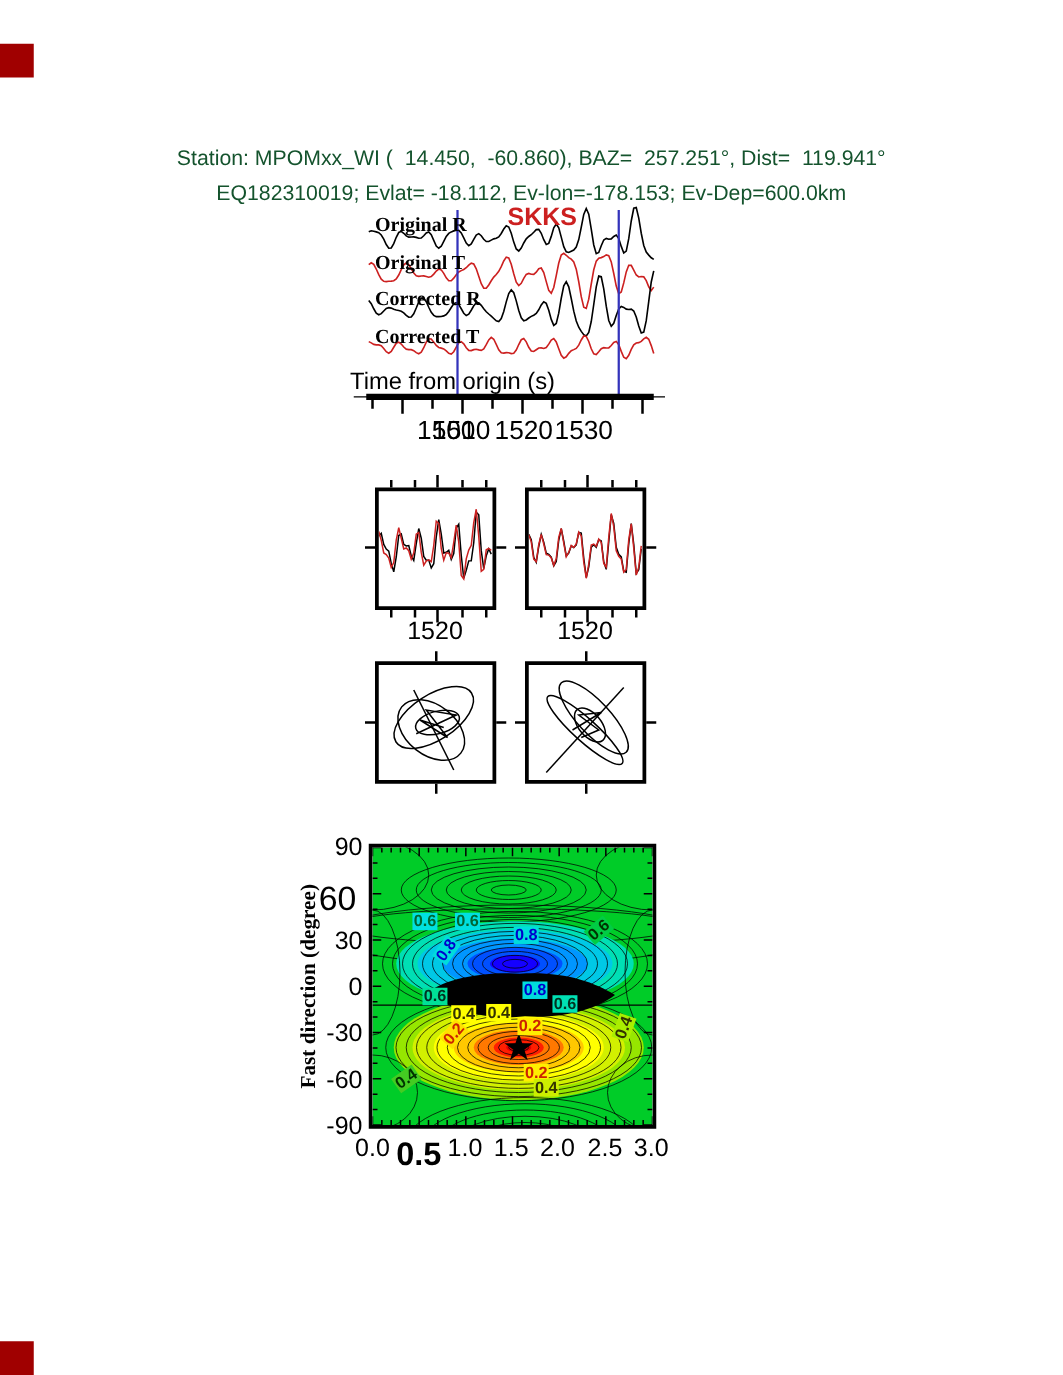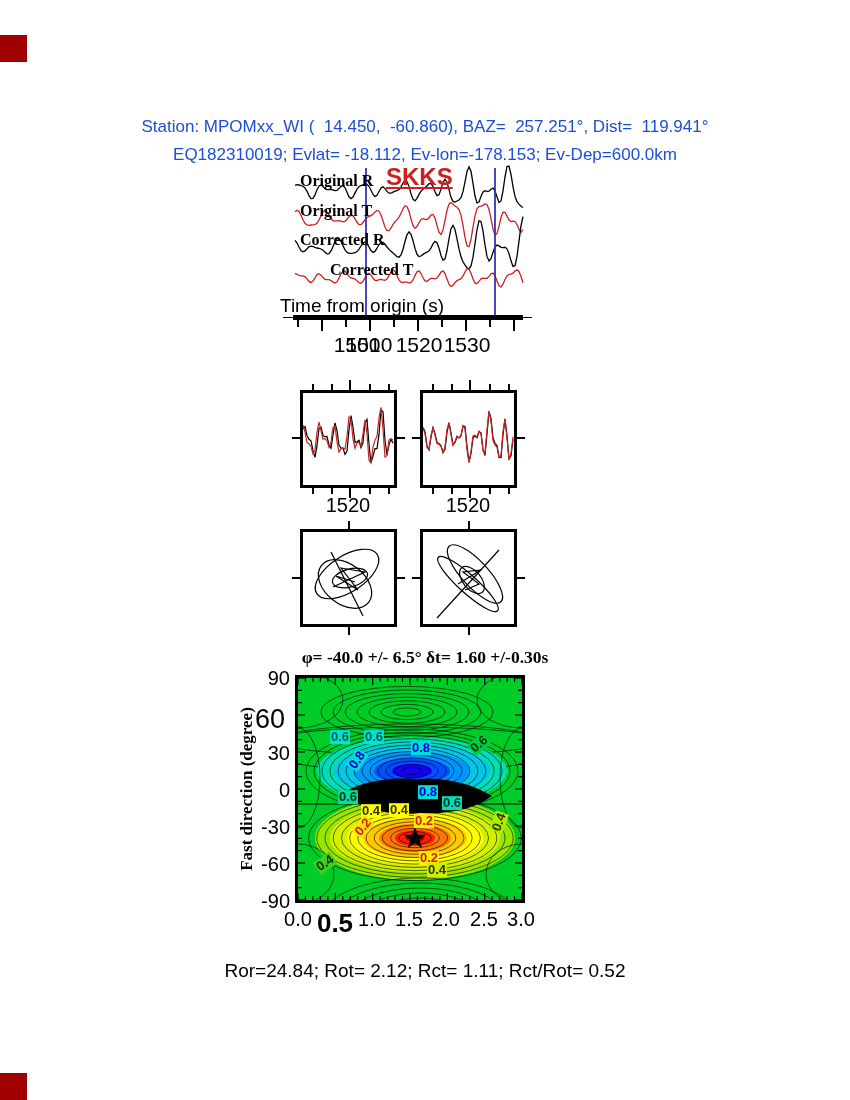--- a/index.html
+++ b/index.html
@@ -1,21 +1,21 @@
 <!DOCTYPE html>
 <html><head>
 <meta charset="utf-8">
 <style>
   html,body{margin:0;padding:0;background:#fff;}
   .page{position:relative;width:850px;height:1100px;background:#fff;overflow:hidden;
         font-family:"Liberation Sans",sans-serif;color:#000;}
   .abs{position:absolute;}
-  .hdr{left:0;top:0;width:850px;text-align:center;font-size:17px;white-space:pre;color:#1d4ed8;}
+  .hdr{left:0;top:0;width:850px;text-align:center;font-size:17px;white-space:pre;color:#14532d;}
   .trace-label{left:300px;font-family:"Liberation Serif",serif;font-weight:bold;font-size:16px;}
-  .phase-label{left:386px;top:163px;font-size:24px;font-weight:bold;text-decoration:underline;}
+  .phase-label{left:406px;top:163px;font-size:20px;font-weight:bold;}
   .axis-title{font-size:19px;}
   .box{border:3px solid #000;background:#fff;}
   .contour-frame{left:295px;top:675px;width:224px;height:222px;border:3px solid #000;}
   .c-ann{position:absolute;font-size:13px;font-weight:bold;line-height:1.05;padding:0 1px;
          font-family:"Liberation Sans",sans-serif;}
   .serifb{font-family:"Liberation Serif",serif;font-weight:bold;}
   .corner-mark{left:0;width:27px;height:27px;}
   .tickdiv{background:#000;}
 </style>
 </head>
@@ -33,21 +33,21 @@
       <path d="M5.0,25.4 L7.0,24.6 L9.0,25.0 L11.0,25.5 L13.0,26.2 L15.0,28.0 L17.0,31.3 L19.0,35.6 L21.0,38.6 L23.0,38.4 L25.0,34.9 L27.0,29.8 L29.0,26.0 L31.0,25.1 L33.0,26.6 L35.0,28.7 L37.0,29.7 L39.0,29.6 L41.0,29.5 L43.0,29.9 L45.0,30.6 L47.0,30.4 L49.0,28.6 L51.0,26.4 L53.0,25.6 L55.0,27.8 L57.0,32.3 L59.0,36.8 L61.0,38.6 L63.0,37.0 L65.0,33.1 L67.0,29.2 L69.0,26.7 L71.0,25.5 L73.0,24.8 L75.0,24.1 L77.0,24.3 L79.0,26.3 L81.0,30.3 L83.0,34.5 L85.0,36.6 L87.0,35.2 L89.0,31.5 L91.0,28.0 L93.0,26.9 L95.0,28.6 L97.0,31.4 L99.0,33.2 L101.0,33.2 L103.0,32.1 L105.0,31.1 L107.0,30.6 L109.0,29.5 L111.0,26.8 L113.0,23.2 L115.0,20.6 L117.0,21.6 L119.0,26.6 L121.0,33.7 L123.0,39.2 L125.0,40.8 L127.0,38.4 L129.0,34.4 L131.0,31.1 L133.0,29.2 L135.0,27.8 L137.0,25.8 L139.0,23.7 L141.0,23.5 L143.0,26.6 L145.0,31.8 L147.0,35.6 L149.0,34.7 L151.0,29.1 L153.0,22.3 L155.0,19.2 L157.0,22.3 L159.0,29.7 L161.0,37.3 L163.0,41.4 L165.0,42.0 L167.0,41.0 L169.0,40.0 L171.0,37.6 L173.0,31.7 L175.0,21.8 L177.0,11.5 L179.0,6.8 L181.0,11.3 L183.0,23.3 L185.0,36.0 L187.0,42.9 L189.0,42.0 L191.0,36.6 L193.0,32.0 L195.0,30.7 L197.0,31.4 L199.0,31.1 L201.0,29.2 L203.0,28.0 L205.0,30.8 L207.0,37.1 L209.0,42.4 L211.0,40.9 L213.0,30.9 L215.0,16.8 L217.0,6.6 L219.0,6.0 L221.0,14.5 L223.0,26.6 L225.0,36.4 L227.0,41.6 L229.0,44.1 L231.0,46.2 L233.0,47.5 " fill="none" stroke="#000000" stroke-width="1.3"></path>
       <path d="M5.0,51.7 L7.0,50.2 L9.0,51.5 L11.0,55.2 L13.0,59.7 L15.0,63.3 L17.0,65.0 L19.0,65.3 L21.0,65.0 L23.0,64.9 L25.0,64.6 L27.0,63.2 L29.0,60.0 L31.0,55.7 L33.0,51.9 L35.0,50.4 L37.0,51.7 L39.0,55.0 L41.0,58.5 L43.0,60.6 L45.0,61.1 L47.0,60.8 L49.0,60.7 L51.0,61.2 L53.0,61.8 L55.0,61.3 L57.0,59.3 L59.0,56.8 L61.0,55.2 L63.0,55.9 L65.0,58.7 L67.0,62.3 L69.0,64.6 L71.0,64.6 L73.0,62.5 L75.0,59.8 L77.0,57.6 L79.0,56.5 L81.0,55.6 L83.0,54.2 L85.0,52.1 L87.0,50.5 L89.0,51.2 L91.0,55.0 L93.0,61.0 L95.0,67.0 L97.0,70.5 L99.0,70.6 L101.0,68.0 L103.0,64.6 L105.0,61.7 L107.0,59.6 L109.0,57.1 L111.0,53.3 L113.0,48.8 L115.0,45.7 L117.0,46.4 L119.0,51.4 L121.0,59.0 L123.0,65.7 L125.0,68.4 L127.0,66.6 L129.0,62.7 L131.0,59.5 L133.0,58.7 L135.0,59.4 L137.0,59.5 L139.0,57.7 L141.0,55.0 L143.0,54.4 L145.0,58.1 L147.0,65.3 L149.0,72.3 L151.0,74.6 L153.0,70.0 L155.0,60.5 L157.0,50.4 L159.0,44.0 L161.0,42.6 L163.0,44.2 L165.0,46.1 L167.0,47.3 L169.0,49.5 L171.0,55.3 L173.0,65.4 L175.0,77.3 L177.0,85.8 L179.0,86.7 L181.0,79.3 L183.0,67.2 L185.0,55.8 L187.0,48.9 L189.0,46.5 L191.0,46.1 L193.0,45.3 L195.0,43.9 L197.0,44.5 L199.0,49.5 L201.0,58.8 L203.0,68.9 L205.0,74.9 L207.0,73.6 L209.0,66.3 L211.0,57.5 L213.0,52.2 L215.0,52.3 L217.0,56.1 L219.0,60.0 L221.0,61.6 L223.0,61.2 L225.0,61.5 L227.0,64.5 L229.0,69.4 L231.0,72.4 L233.0,69.7 " fill="none" stroke="#cc2020" stroke-width="1.3"></path>
       <path d="M5.0,80.4 L7.0,83.0 L9.0,87.0 L11.0,90.5 L13.0,91.8 L15.0,90.9 L17.0,88.8 L19.0,86.8 L21.0,86.1 L23.0,86.5 L25.0,87.4 L27.0,88.0 L29.0,88.4 L31.0,89.0 L33.0,90.3 L35.0,92.3 L37.0,93.8 L39.0,93.6 L41.0,91.0 L43.0,86.4 L45.0,81.5 L47.0,78.5 L49.0,78.5 L51.0,81.4 L53.0,85.8 L55.0,89.8 L57.0,92.3 L59.0,93.3 L61.0,93.3 L63.0,93.2 L65.0,92.7 L67.0,91.6 L69.0,89.2 L71.0,86.0 L73.0,83.1 L75.0,82.1 L77.0,83.6 L79.0,87.0 L81.0,90.6 L83.0,92.4 L85.0,91.4 L87.0,88.2 L89.0,84.6 L91.0,82.3 L93.0,82.3 L95.0,84.3 L97.0,87.0 L99.0,89.4 L101.0,91.2 L103.0,92.9 L105.0,94.8 L107.0,96.7 L109.0,97.2 L111.0,94.9 L113.0,89.2 L115.0,81.5 L117.0,74.8 L119.0,71.9 L121.0,74.2 L123.0,80.7 L125.0,88.4 L127.0,94.3 L129.0,96.6 L131.0,96.0 L133.0,94.4 L135.0,93.1 L137.0,92.2 L139.0,90.8 L141.0,87.8 L143.0,83.9 L145.0,81.4 L147.0,82.7 L149.0,88.2 L151.0,95.5 L153.0,100.3 L155.0,98.8 L157.0,90.5 L159.0,78.6 L161.0,68.7 L163.0,65.3 L165.0,69.5 L167.0,78.8 L169.0,88.9 L171.0,96.8 L173.0,101.8 L175.0,105.1 L177.0,107.7 L179.0,108.8 L181.0,105.9 L183.0,97.2 L185.0,83.6 L187.0,69.5 L189.0,60.8 L191.0,61.4 L193.0,71.1 L195.0,84.9 L197.0,96.4 L199.0,101.0 L201.0,98.6 L203.0,92.4 L205.0,87.1 L207.0,85.1 L209.0,85.9 L211.0,87.3 L213.0,87.6 L215.0,87.3 L217.0,88.8 L219.0,93.6 L221.0,100.8 L223.0,106.4 L225.0,105.7 L227.0,96.5 L229.0,81.1 L231.0,65.6 L233.0,56.7 " fill="none" stroke="#000000" stroke-width="1.3"></path>
       <path d="M5.0,113.3 L7.0,114.3 L9.0,115.5 L11.0,115.9 L13.0,115.9 L15.0,116.6 L17.0,118.8 L19.0,121.4 L21.0,122.6 L23.0,121.1 L25.0,117.8 L27.0,114.6 L29.0,113.7 L31.0,115.2 L33.0,117.6 L35.0,119.3 L37.0,119.7 L39.0,119.7 L41.0,120.5 L43.0,122.1 L45.0,123.0 L47.0,121.8 L49.0,118.2 L51.0,113.8 L53.0,111.1 L55.0,111.2 L57.0,113.7 L59.0,116.4 L61.0,118.0 L63.0,118.5 L65.0,119.1 L67.0,120.7 L69.0,122.6 L71.0,123.2 L73.0,121.4 L75.0,117.7 L77.0,114.3 L79.0,113.3 L81.0,115.1 L83.0,118.2 L85.0,120.3 L87.0,120.5 L89.0,119.7 L91.0,119.4 L93.0,119.9 L95.0,120.3 L97.0,119.1 L99.0,115.7 L101.0,111.9 L103.0,109.9 L105.0,111.4 L107.0,115.5 L109.0,119.8 L111.0,122.2 L113.0,122.5 L115.0,122.1 L117.0,122.2 L119.0,122.9 L121.0,122.6 L123.0,120.0 L125.0,115.6 L127.0,111.8 L129.0,110.9 L131.0,113.5 L133.0,117.8 L135.0,120.8 L137.0,121.2 L139.0,119.8 L141.0,118.4 L143.0,118.3 L145.0,118.8 L147.0,118.0 L149.0,115.3 L151.0,112.1 L153.0,110.9 L155.0,113.6 L157.0,119.0 L159.0,124.2 L161.0,126.5 L163.0,125.4 L165.0,122.7 L167.0,120.6 L169.0,119.7 L171.0,118.7 L173.0,116.1 L175.0,112.0 L177.0,108.8 L179.0,109.1 L181.0,113.2 L183.0,119.0 L185.0,123.1 L187.0,123.6 L189.0,121.4 L191.0,118.9 L193.0,118.1 L195.0,118.4 L197.0,118.3 L199.0,116.4 L201.0,113.9 L203.0,113.1 L205.0,115.8 L207.0,121.1 L209.0,125.8 L211.0,127.0 L213.0,124.2 L215.0,119.5 L217.0,115.9 L219.0,114.4 L221.0,114.1 L223.0,113.1 L225.0,111.1 L227.0,109.8 L229.0,111.4 L231.0,116.5 L233.0,122.8 " fill="none" stroke="#cc2020" stroke-width="1.3"></path>
       <line x1="76" y1="8" x2="76" y2="158" stroke="#3333bb" stroke-width="1.8"></line>
       <line x1="205" y1="8" x2="205" y2="158" stroke="#3333bb" stroke-width="1.8"></line>
     </svg>
   <div class="abs trace-label" style="top:172px;">Original R</div>
   <div class="abs trace-label" style="top:202px;">Original T</div>
   <div class="abs trace-label" style="top:231px;">Corrected R</div>
-  <div class="abs trace-label" style="top:261px;margin-left:30px;">Corrected T</div>
+  <div class="abs trace-label" style="top:261px;">Corrected T</div>
   <div class="abs phase-label" id="phase-label" style="color: rgb(204, 32, 32);">SKKS</div>
 
   <div class="abs tickdiv" style="left:283px;top:317px;width:249px;height:1px;"></div>
   <div class="abs tickdiv" style="left:293px;top:315px;width:230px;height:5px;"></div>
   <div class="abs axis-title" id="time-axis-title" style="left:0;top:295px;width:724px;text-align:center;">Time from origin (s)</div>
   <div id="time-tick-labels">
       <div style="position: absolute; left: 295px; top: 333px; width: 52px; text-align: center; font-size: 21px; margin-left: 36px;">1500</div>
       <div style="position: absolute; left: 343px; top: 333px; width: 52px; text-align: center; font-size: 21px;">1510</div>
       <div style="position: absolute; left: 393px; top: 333px; width: 52px; text-align: center; font-size: 21px;">1520</div>
       <div style="position: absolute; left: 441px; top: 333px; width: 52px; text-align: center; font-size: 21px;">1530</div>
@@ -86,21 +86,20 @@
       <g fill="none" stroke="#000" stroke-width="1.2">
         <ellipse cx="52" cy="42" rx="38" ry="13" transform="rotate(47 52 42)"></ellipse>
         <ellipse cx="45" cy="52" rx="40" ry="9" transform="rotate(42 45 52)"></ellipse>
         <ellipse cx="49" cy="48" rx="16" ry="9" transform="rotate(50 49 48)"></ellipse>
         <path d="M14,86 L76,18"></path>
         <path d="M35,52 L58,38 L40,40 L56,52 L42,58"></path>
       </g>
     </svg>
   </div>
 
-  <div class="abs serifb" style="left:0;top:647px;width:850px;text-align:center;font-size:17.5px;">φ= -40.0 +/- 6.5° δt= 1.60 +/-0.30s</div>
   <div class="abs serifb" style="left:247px;top:789px;transform:translate(-50%,-50%) rotate(-90deg);font-size:17px;white-space:nowrap;">Fast direction (degree)</div>
 
   <div class="abs contour-frame">
     <svg id="contour-svg" width="224" height="222" viewBox="0 0 224 222">
         <rect x="0" y="0" width="224" height="222" fill="#00cc28"></rect>
         <ellipse cx="112" cy="63" rx="135" ry="14" fill="none" stroke="#000" stroke-width="0.6"></ellipse>
         <ellipse cx="112" cy="70" rx="150" ry="24" fill="none" stroke="#000" stroke-width="0.6"></ellipse>
         <ellipse cx="109" cy="34" rx="14" ry="4" fill="none" stroke="#000" stroke-width="0.6"></ellipse>
         <ellipse cx="109" cy="34" rx="26" ry="7.6" fill="none" stroke="#000" stroke-width="0.6"></ellipse>
         <ellipse cx="109" cy="34" rx="38" ry="11.2" fill="none" stroke="#000" stroke-width="0.6"></ellipse>
@@ -293,21 +292,20 @@
       <div style="position: absolute; left: 250px; top: 890px; width: 40px; text-align: right; font-size: 20px;">-90</div>
       <div style="position: absolute; left: 276px; top: 908px; width: 44px; text-align: center; font-size: 20px;">0.0</div>
       <div style="position: absolute; left: 313px; top: 908px; width: 44px; text-align: center; font-size: 26px; font-weight: bold;">0.5</div>
       <div style="position: absolute; left: 350px; top: 908px; width: 44px; text-align: center; font-size: 20px;">1.0</div>
       <div style="position: absolute; left: 387px; top: 908px; width: 44px; text-align: center; font-size: 20px;">1.5</div>
       <div style="position: absolute; left: 424px; top: 908px; width: 44px; text-align: center; font-size: 20px;">2.0</div>
       <div style="position: absolute; left: 462px; top: 908px; width: 44px; text-align: center; font-size: 20px;">2.5</div>
       <div style="position: absolute; left: 499px; top: 908px; width: 44px; text-align: center; font-size: 20px;">3.0</div>
     </div>
 
-  <div class="abs" style="left:0;top:960px;width:850px;text-align:center;font-size:19px;">Ror=24.84; Rot= 2.12; Rct= 1.11; Rct/Rot= 0.52</div>
 <div style="position: absolute; left: 297px; top: 320px; width: 1.5px; height: 7px; background: rgb(0, 0, 0);"></div>
     <div style="position: absolute; left: 345px; top: 320px; width: 1.5px; height: 7px; background: rgb(0, 0, 0);"></div>
     <div style="position: absolute; left: 393px; top: 320px; width: 1.5px; height: 7px; background: rgb(0, 0, 0);"></div>
     <div style="position: absolute; left: 441px; top: 320px; width: 1.5px; height: 7px; background: rgb(0, 0, 0);"></div>
     <div style="position: absolute; left: 489px; top: 320px; width: 1.5px; height: 7px; background: rgb(0, 0, 0);"></div>
     <div style="position: absolute; left: 321px; top: 320px; width: 1.8px; height: 11px; background: rgb(0, 0, 0);"></div>
     <div style="position: absolute; left: 369px; top: 320px; width: 1.8px; height: 11px; background: rgb(0, 0, 0);"></div>
     <div style="position: absolute; left: 417px; top: 320px; width: 1.8px; height: 11px; background: rgb(0, 0, 0);"></div>
     <div style="position: absolute; left: 465px; top: 320px; width: 1.8px; height: 11px; background: rgb(0, 0, 0);"></div>
     <div style="position: absolute; left: 513px; top: 320px; width: 1.8px; height: 11px; background: rgb(0, 0, 0);"></div>

